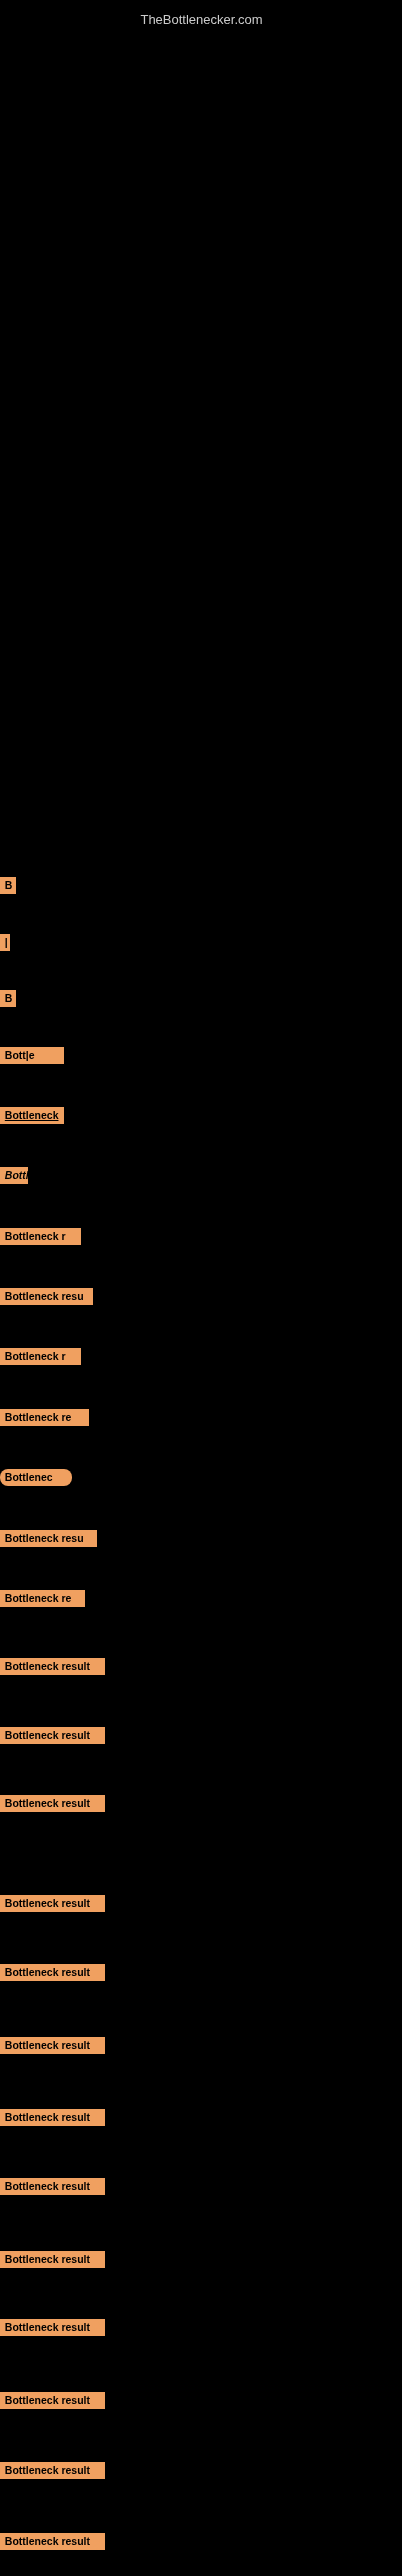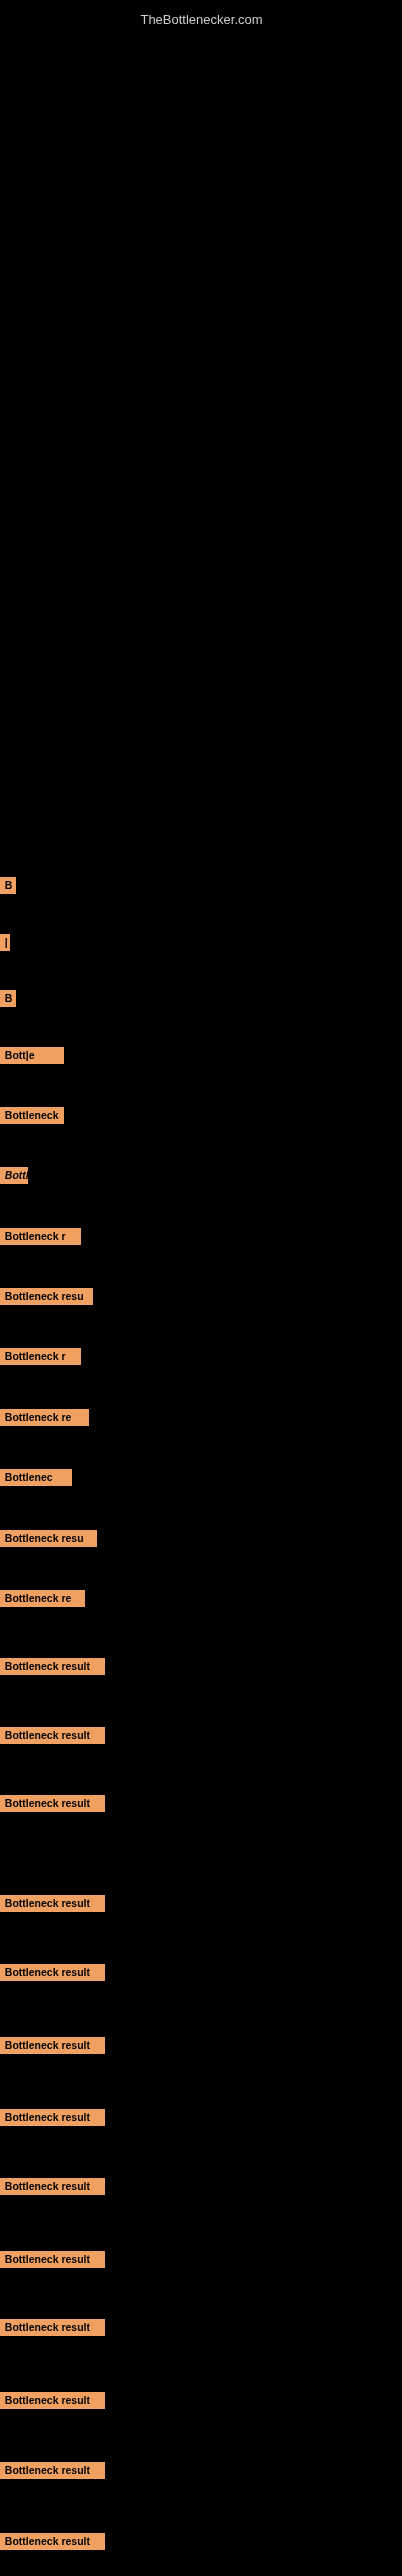--- a/index.html
+++ b/index.html
@@ -39,27 +39,27 @@
 </head>
 <body>
 
 <div class="site-title">TheBottlenecker.com</div>
 
 <div id="labels-container">
     <div class="bottleneck-label" style="top: 877px; width: 16px; overflow: hidden;">B</div>
     <div class="bottleneck-label" style="top: 934px; width: 8px; overflow: hidden;">|</div>
     <div class="bottleneck-label" style="top: 990px; width: 16px; overflow: hidden;">B</div>
     <div class="bottleneck-label" style="top: 1047px; width: 64px; overflow: hidden;">Bott|e</div>
-    <div class="bottleneck-label" style="top: 1107px; width: 64px; overflow: hidden;">Bottleneck</div>
+    <div class="bottleneck-label" style="top: 1107px; width: 64px; overflow: hidden; text-decoration: underline;">Bottleneck</div>
     <div class="bottleneck-label" style="top: 1167px; width: 28px; overflow: hidden; font-style: italic;">Bottlen</div>
     <div class="bottleneck-label" style="top: 1228px; width: 81px; overflow: hidden;">Bottleneck r</div>
     <div class="bottleneck-label" style="top: 1288px; width: 93px; overflow: hidden;">Bottleneck resu</div>
     <div class="bottleneck-label" style="top: 1348px; width: 81px; overflow: hidden;">Bottleneck r</div>
     <div class="bottleneck-label" style="top: 1409px; width: 89px; overflow: hidden;">Bottleneck re</div>
-    <div class="bottleneck-label" style="top: 1469px; width: 72px; overflow: hidden;">Bottlenec</div>
+    <div class="bottleneck-label" style="top: 1469px; width: 72px; overflow: hidden; border-radius: 8px;">Bottlenec</div>
     <div class="bottleneck-label" style="top: 1530px; width: 97px; overflow: hidden;">Bottleneck resu</div>
     <div class="bottleneck-label" style="top: 1590px; width: 85px; overflow: hidden;">Bottleneck re</div>
     <div class="bottleneck-label" style="top: 1658px; width: 105px; overflow: hidden;">Bottleneck result</div>
     <div class="bottleneck-label" style="top: 1727px; width: 105px; overflow: hidden;">Bottleneck result</div>
     <div class="bottleneck-label" style="top: 1795px; width: 105px; overflow: hidden;">Bottleneck result</div>
     <div class="bottleneck-label" style="top: 1895px; width: 105px; overflow: hidden;">Bottleneck result</div>
     <div class="bottleneck-label" style="top: 1964px; width: 105px; overflow: hidden;">Bottleneck result</div>
     <div class="bottleneck-label" style="top: 2037px; width: 105px; overflow: hidden;">Bottleneck result</div>
     <div class="bottleneck-label" style="top: 2109px; width: 105px; overflow: hidden;">Bottleneck result</div>
     <div class="bottleneck-label" style="top: 2178px; width: 105px; overflow: hidden;">Bottleneck result</div>

